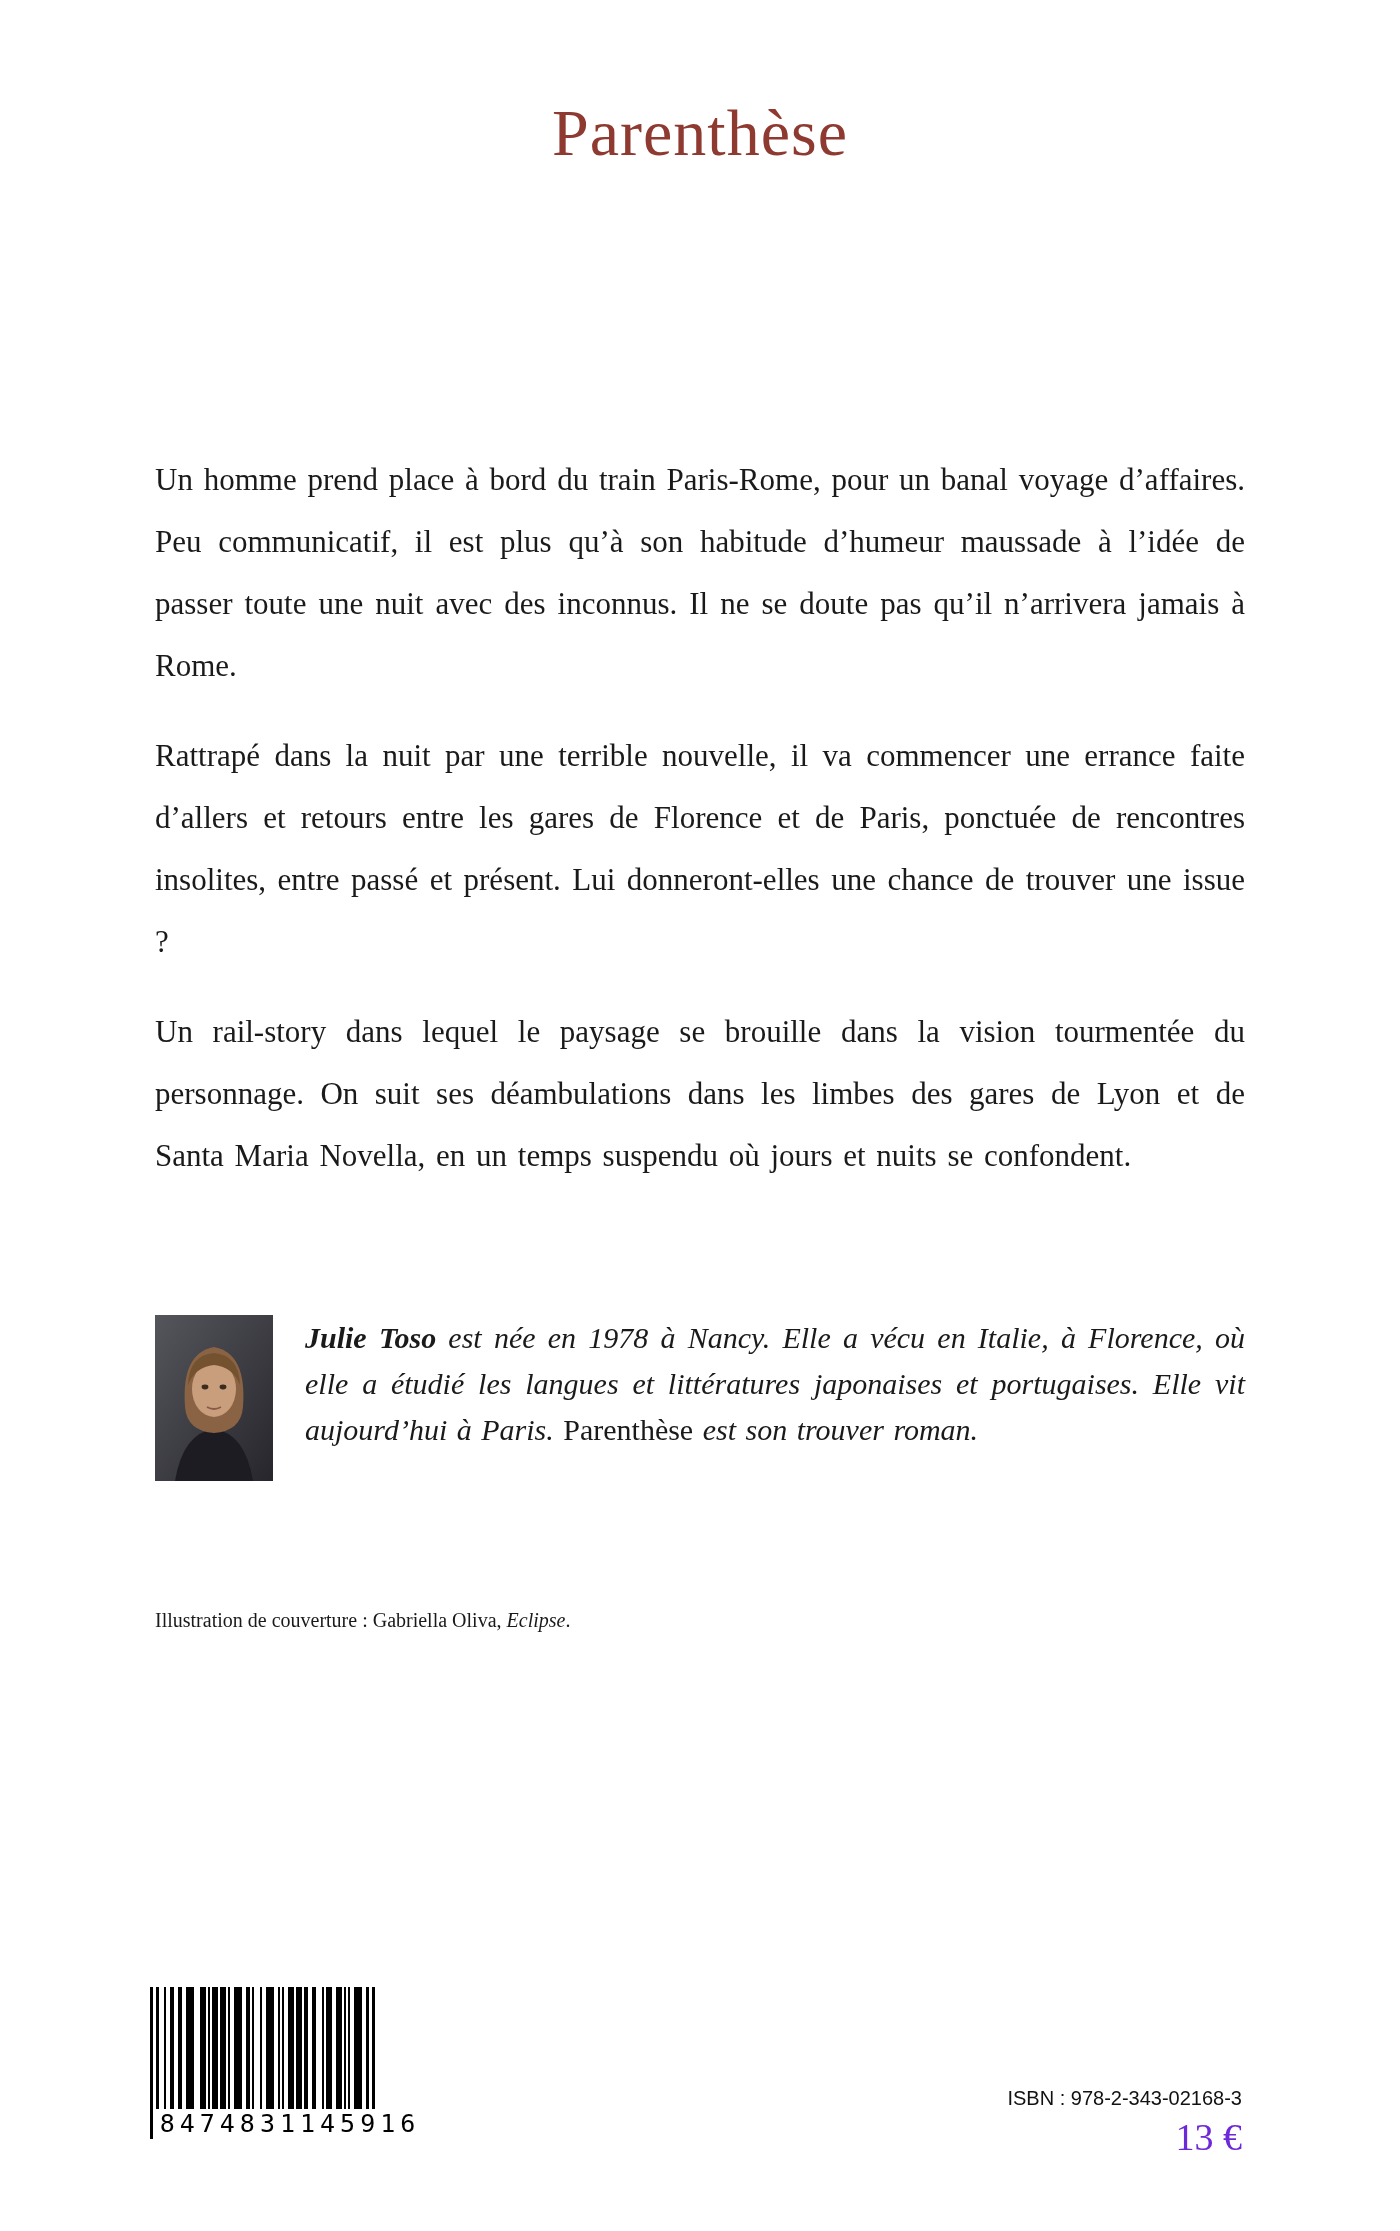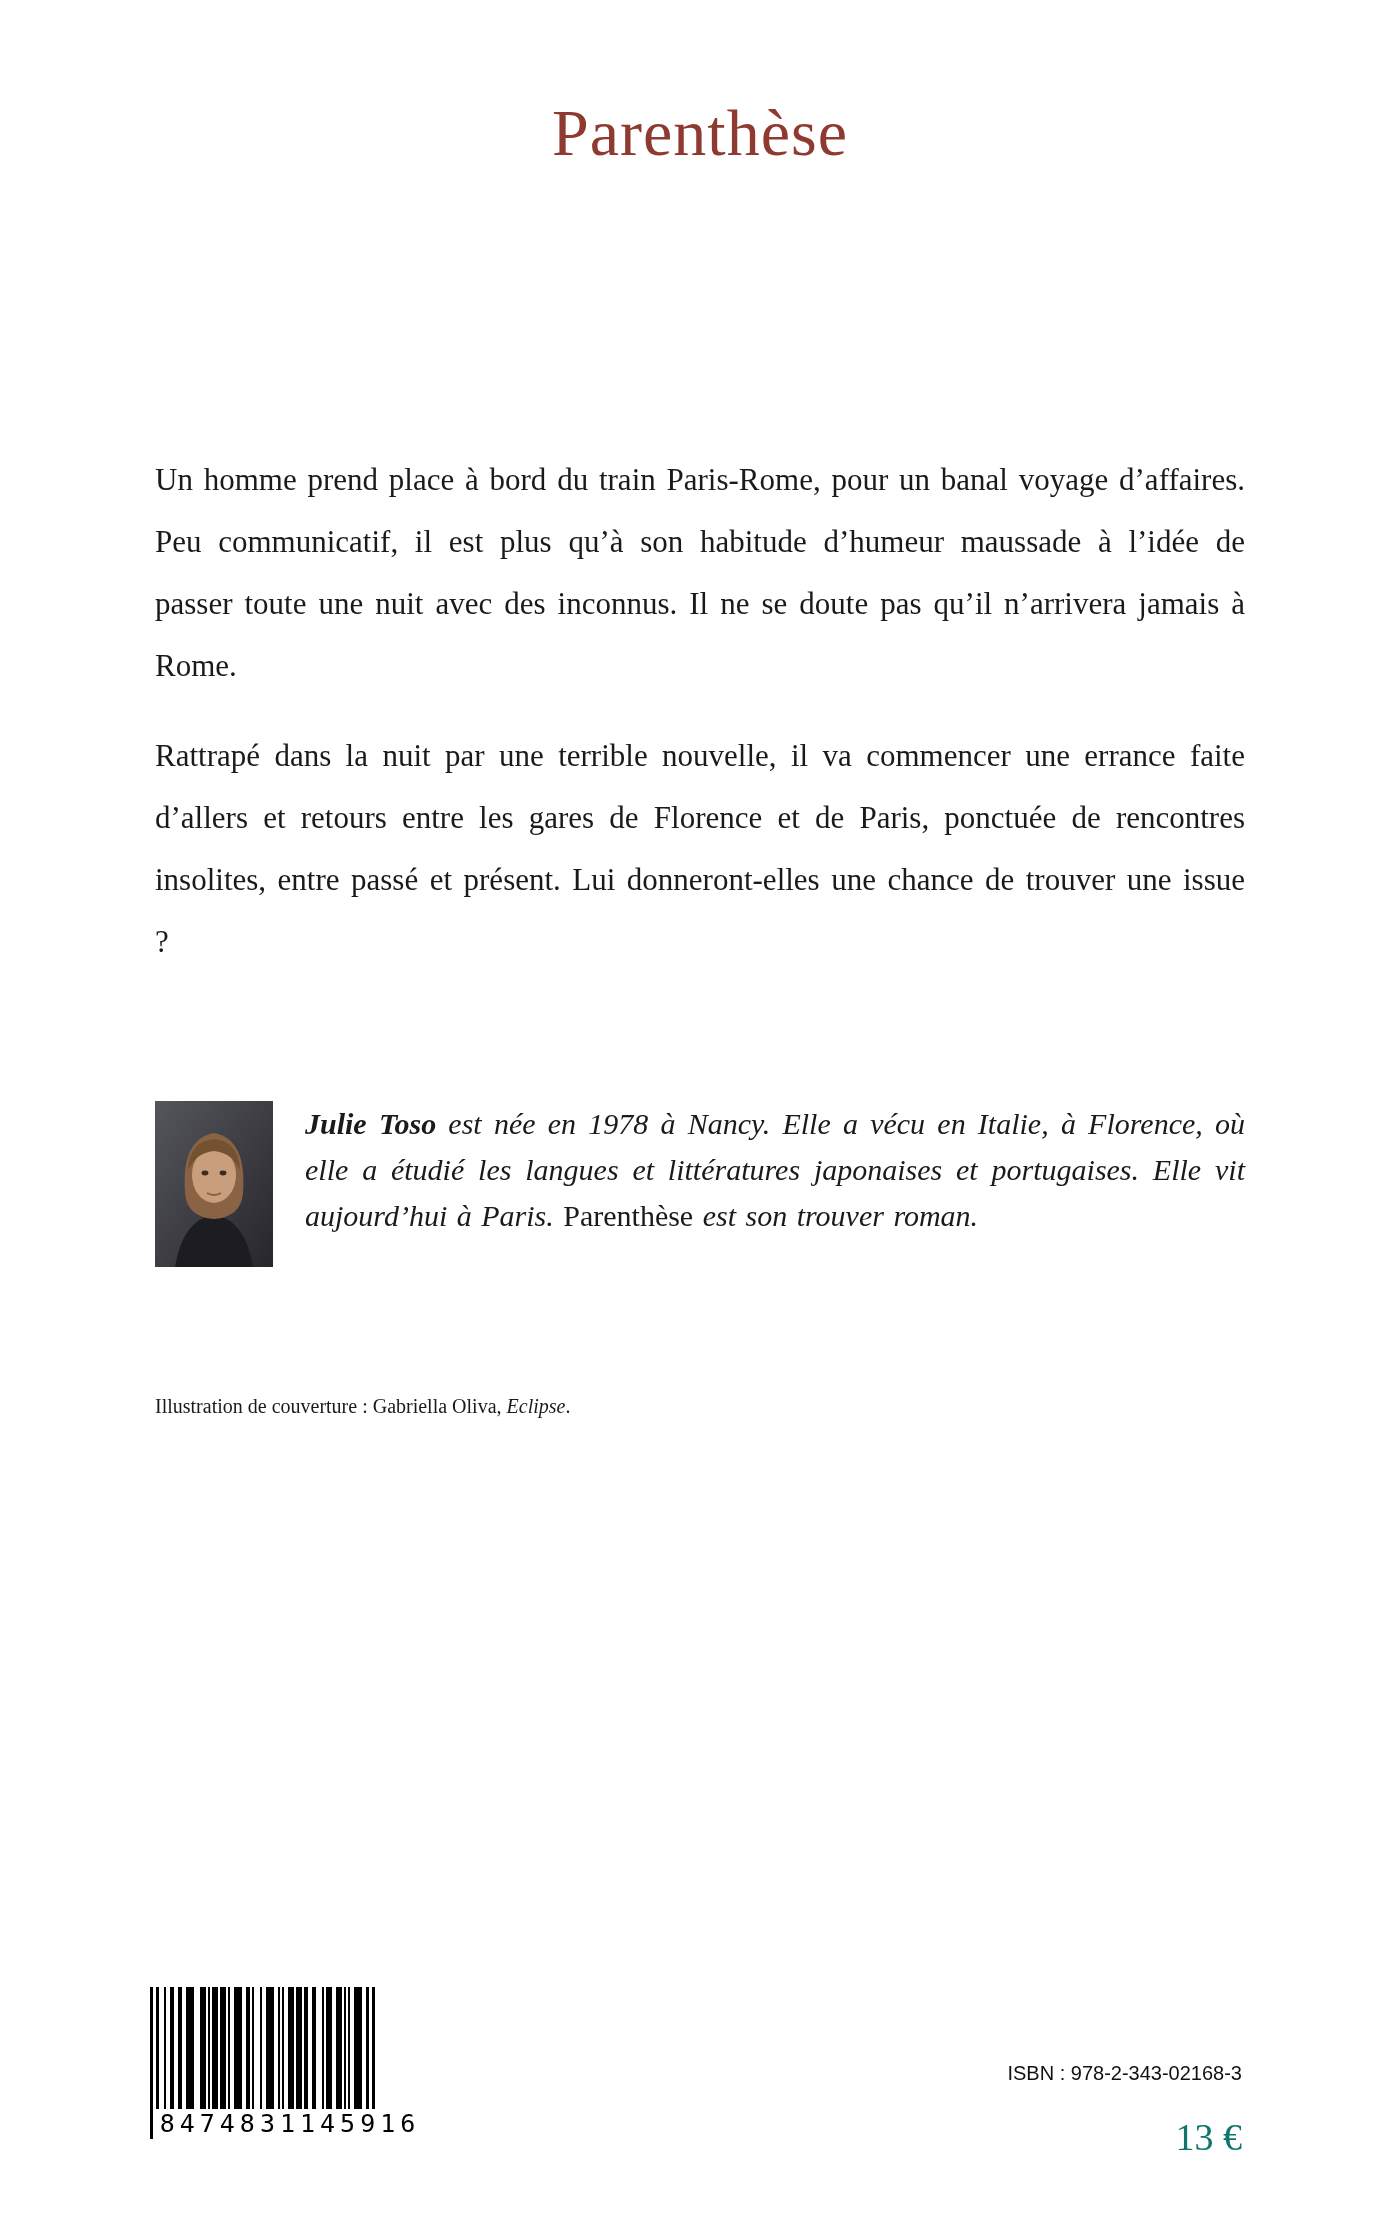--- a/index.html
+++ b/index.html
@@ -98,35 +98,36 @@
     right: 158px;
     bottom: 72px;
     text-align: right;
   }
   .isbn {
     font-family: "Liberation Sans", sans-serif;
     font-size: 20px;
     color: #111;
   }
   .price {
-    margin-top: 30px;
+    margin-top: 5px;
     font-size: 38px;
-    color: #0f766e;
+    color: #6d28d9;
   }
 </style>
 </head>
 <body>
 
 <div class="page">
 
   <h1 class="title">Parenthèse</h1>
 
   <div class="synopsis">
     <p>Un homme prend place à bord du train Paris-Rome, pour un banal voyage d’affaires. Peu communicatif, il est plus qu’à son habitude d’humeur maussade à l’idée de passer toute une nuit avec des inconnus. Il ne se doute pas qu’il n’arrivera jamais à Rome.</p>
     <p>Rattrapé dans la nuit par une terrible nouvelle, il va commencer une errance faite d’allers et retours entre les gares de Florence et de Paris, ponctuée de rencontres insolites, entre passé et présent. Lui donneront-elles une chance de trouver une issue ?</p>
+    <p>Un rail-story dans lequel le paysage se brouille dans la vision tourmentée du personnage. On suit ses déambulations dans les limbes des gares de Lyon et de Santa Maria Novella, en un temps suspendu où jours et nuits se confondent.</p>
   </div>
 
   <div class="bio">
     <div class="photo">
       <svg viewBox="0 0 118 166" xmlns="http://www.w3.org/2000/svg">
         <defs>
           <linearGradient id="bg" x1="0" y1="0" x2="1" y2="1">
             <stop offset="0" stop-color="#55555c"></stop>
             <stop offset="1" stop-color="#26262c"></stop>
           </linearGradient>

